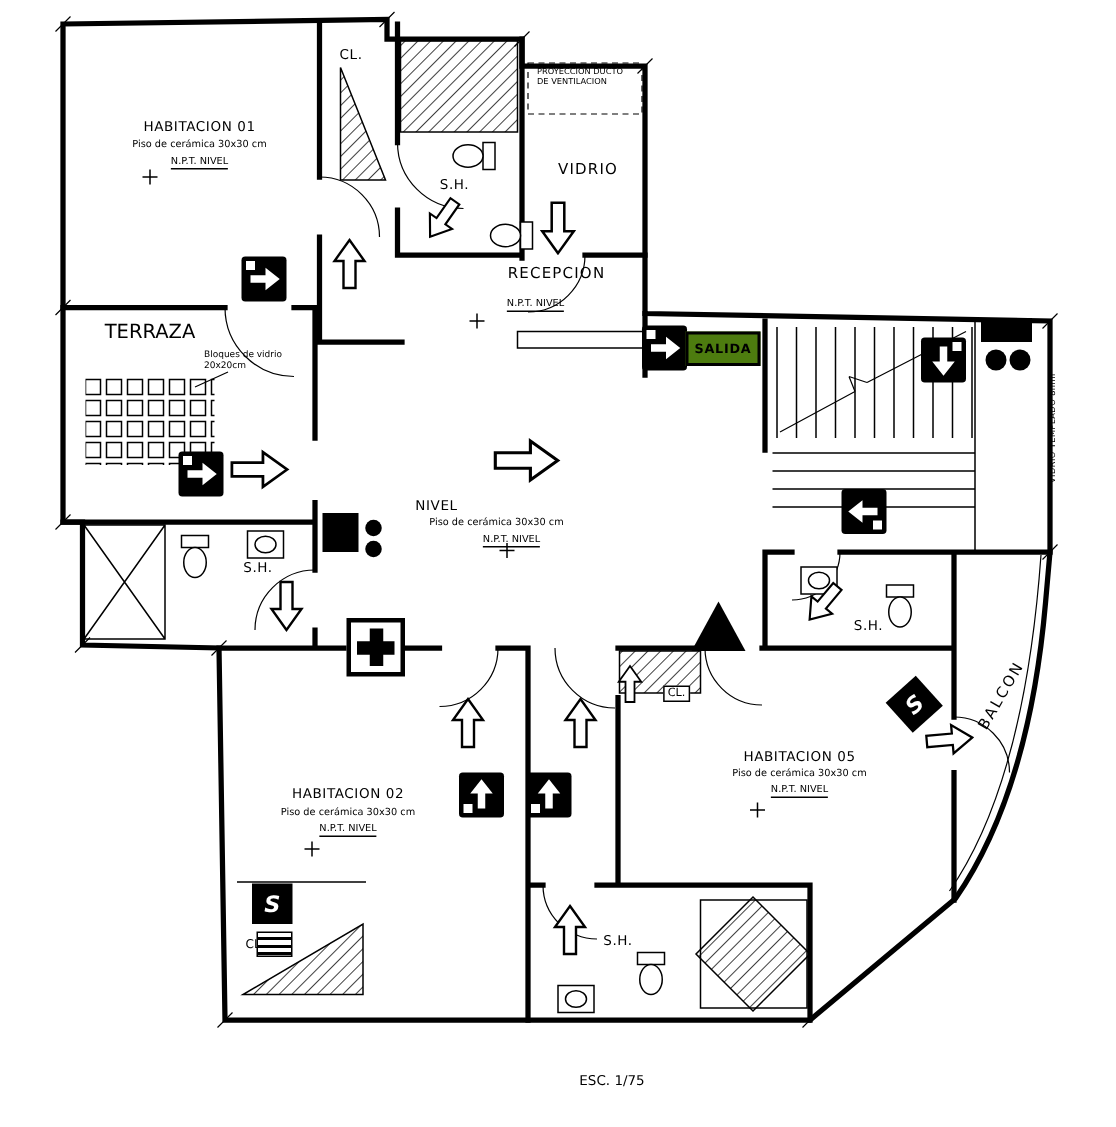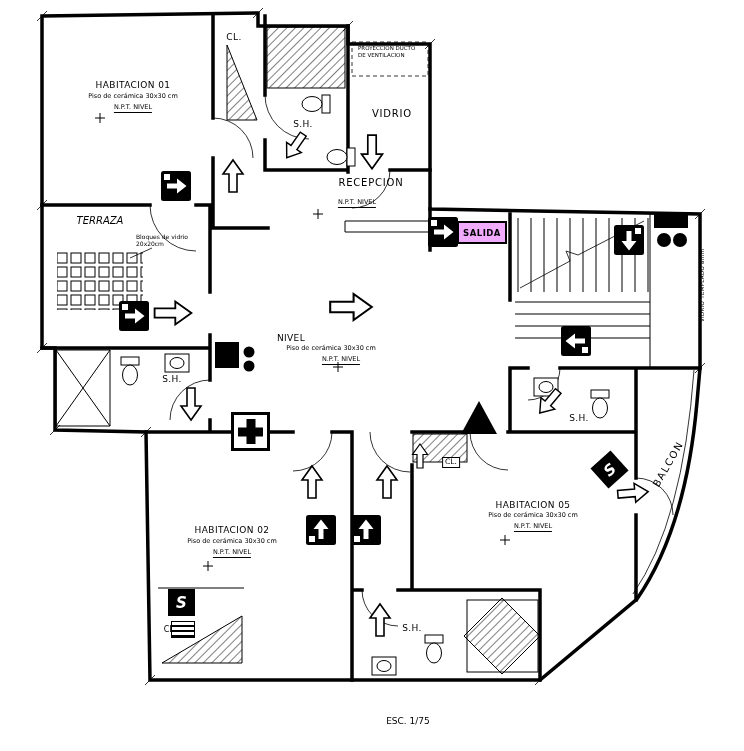--- a/index.html
+++ b/index.html
@@ -10,24 +10,24 @@
   .thin{fill:none;stroke:#000;stroke-width:1;}
   .vthin{fill:none;stroke:#000;stroke-width:.8;}
   .dashed{fill:none;stroke:#000;stroke-width:.8;stroke-dasharray:4 3;}
   .hatch{fill:url(#hatch);stroke:#000;stroke-width:1;}
   .blackfill{fill:#000;stroke:none;}
   .lbl{position:absolute;transform:translateX(-50%);text-align:left;white-space:nowrap;line-height:1.15;z-index:3;}
   .room-name{font-size:9px;letter-spacing:.4px;}
   .big-name{font-size:10px;letter-spacing:.8px;}
   .sub{font-size:6.5px;}
   .level{font-size:6.5px;border-bottom:1px solid #000;padding-bottom:1px;}
-  .small-name{font-size:10px;font-style:italic;}
+  .small-name{font-size:13px;}
   .tinytxt{font-size:5.5px;white-space:normal;line-height:1.2;}
   .boxed{border:1px solid #000;background:#fff;padding:0 2px;font-size:7.5px;}
-  .salida{position:absolute;left:457px;top:221px;width:46px;height:19px;border:2px solid #000;background:#f0abfc;
+  .salida{position:absolute;left:457px;top:221px;width:46px;height:19px;border:2px solid #000;background:#4d7c0f;
           display:flex;align-items:center;justify-content:center;font-size:8.5px;font-weight:bold;letter-spacing:.5px;z-index:4;}
   .firstaid{position:absolute;left:231px;top:412px;width:33px;height:33px;background:#fff;border:3px solid #000;z-index:4;}
   .fa-cross{position:absolute;left:0;top:0;width:100%;height:100%;}
   .fa-cross::before{content:"";position:absolute;left:50%;top:4px;width:9px;height:25px;background:#000;transform:translateX(-50%);}
   .fa-cross::after{content:"";position:absolute;top:50%;left:4px;height:9px;width:25px;background:#000;transform:translateY(-50%);}
   .extsign{position:absolute;width:27px;height:27px;background:#000;color:#fff;display:flex;align-items:center;justify-content:center;
            font-size:15px;font-weight:bold;font-style:italic;z-index:4;}
   .bracket{position:absolute;left:171px;top:621px;width:22px;height:15px;border:1px solid #000;z-index:4;
            background:repeating-linear-gradient(0deg,#000 0 2px,#fff 2px 5px);}
   .balcon{position:absolute;left:668px;top:464px;transform:translate(-50%,-50%) rotate(-60deg);font-size:10px;letter-spacing:1.5px;z-index:3;}

